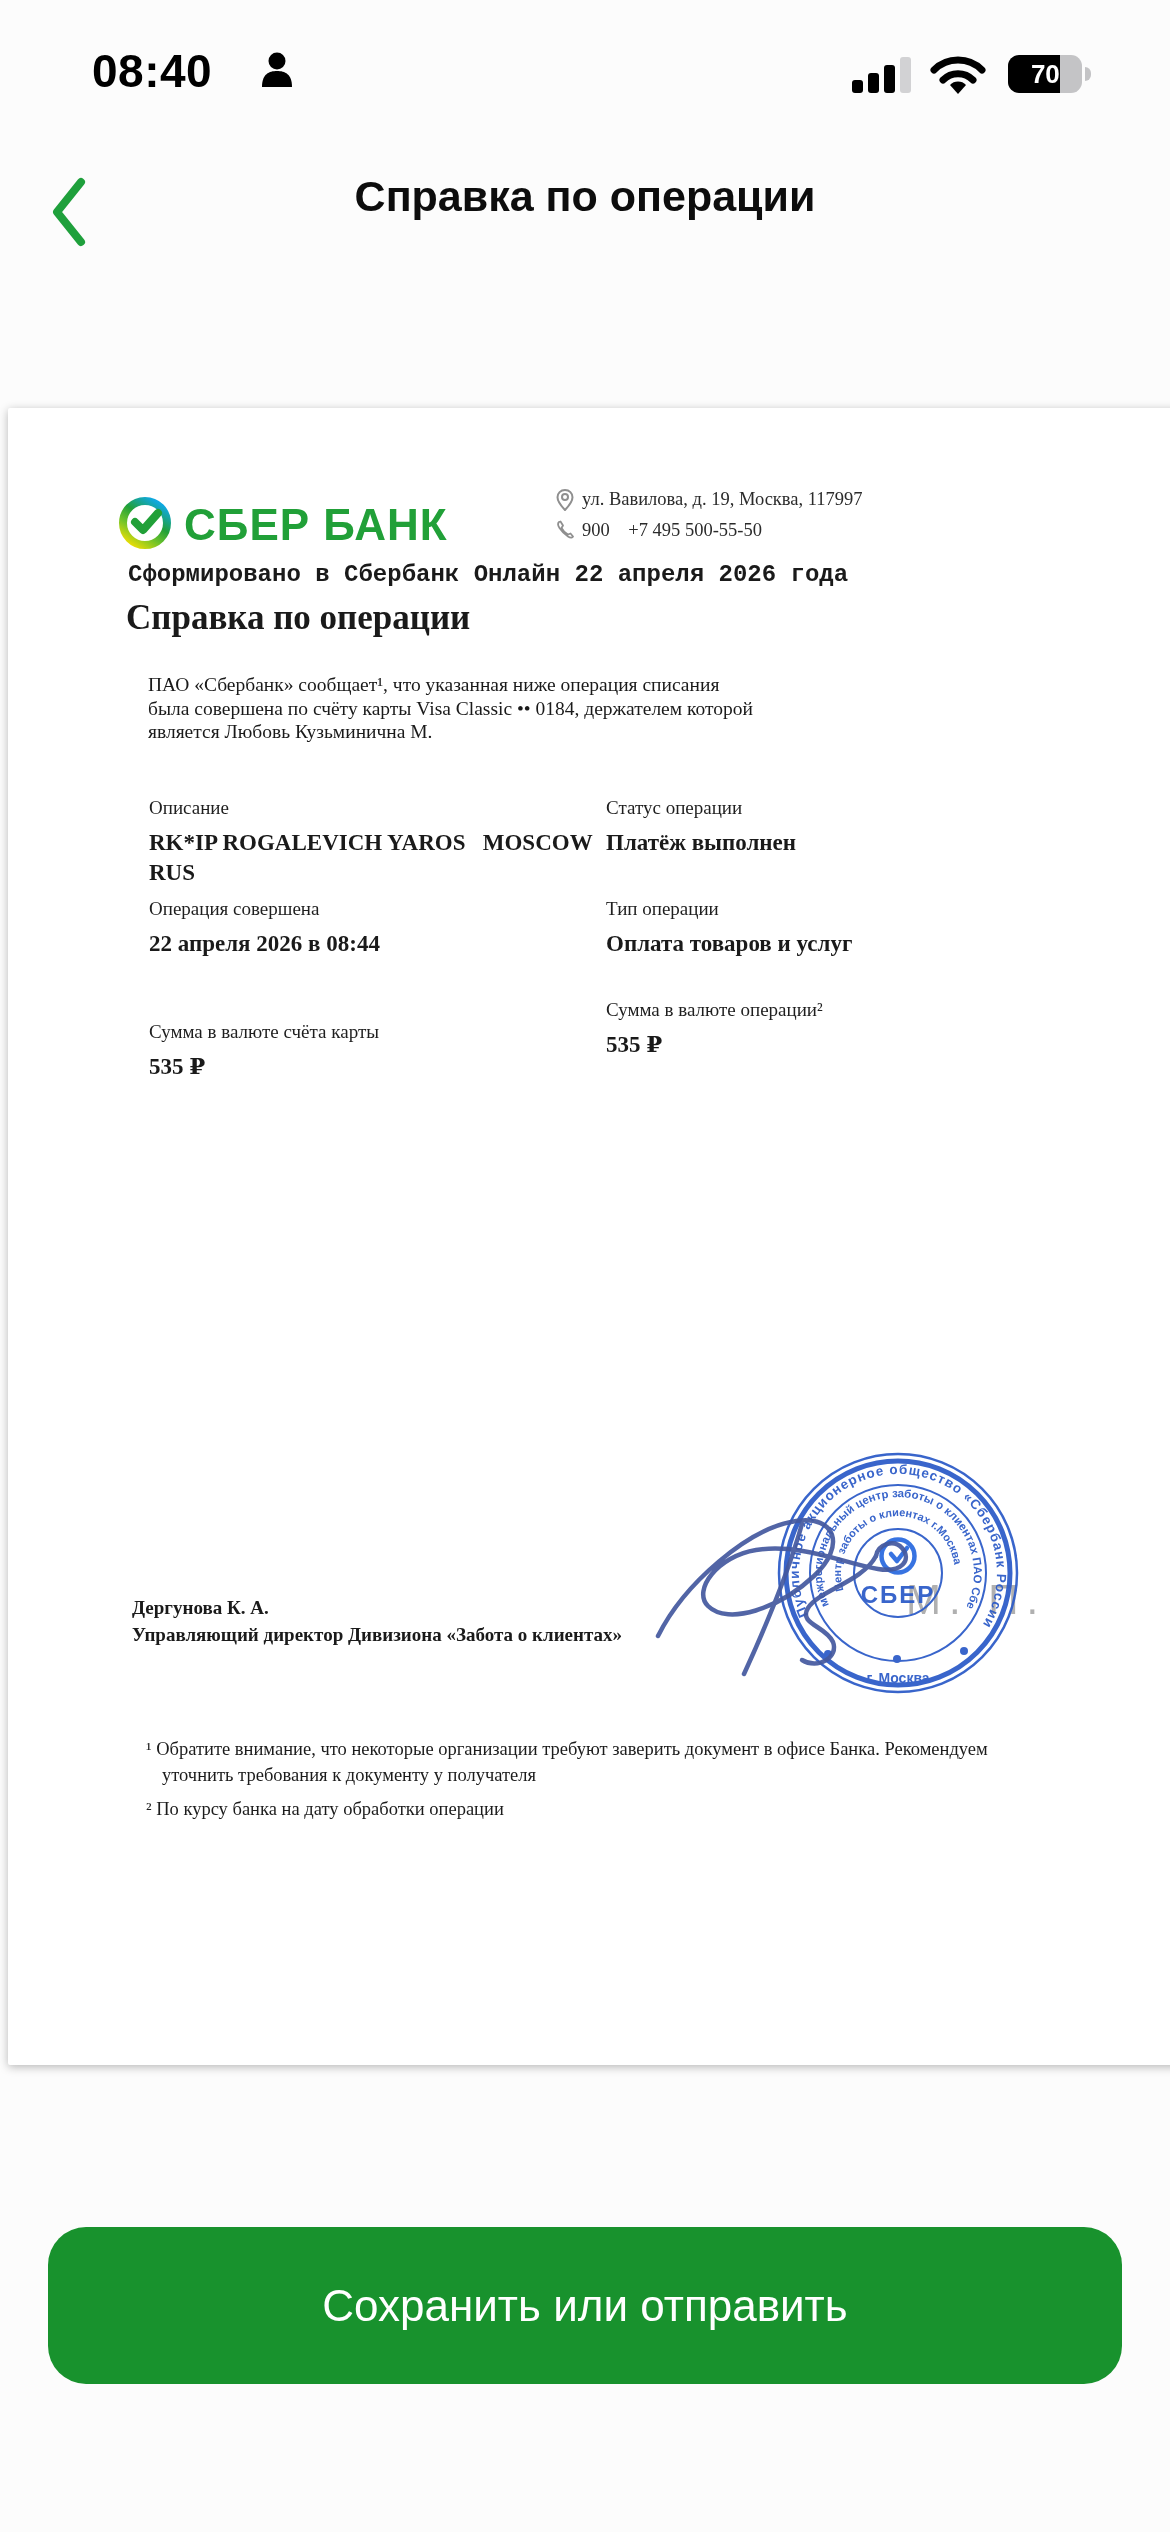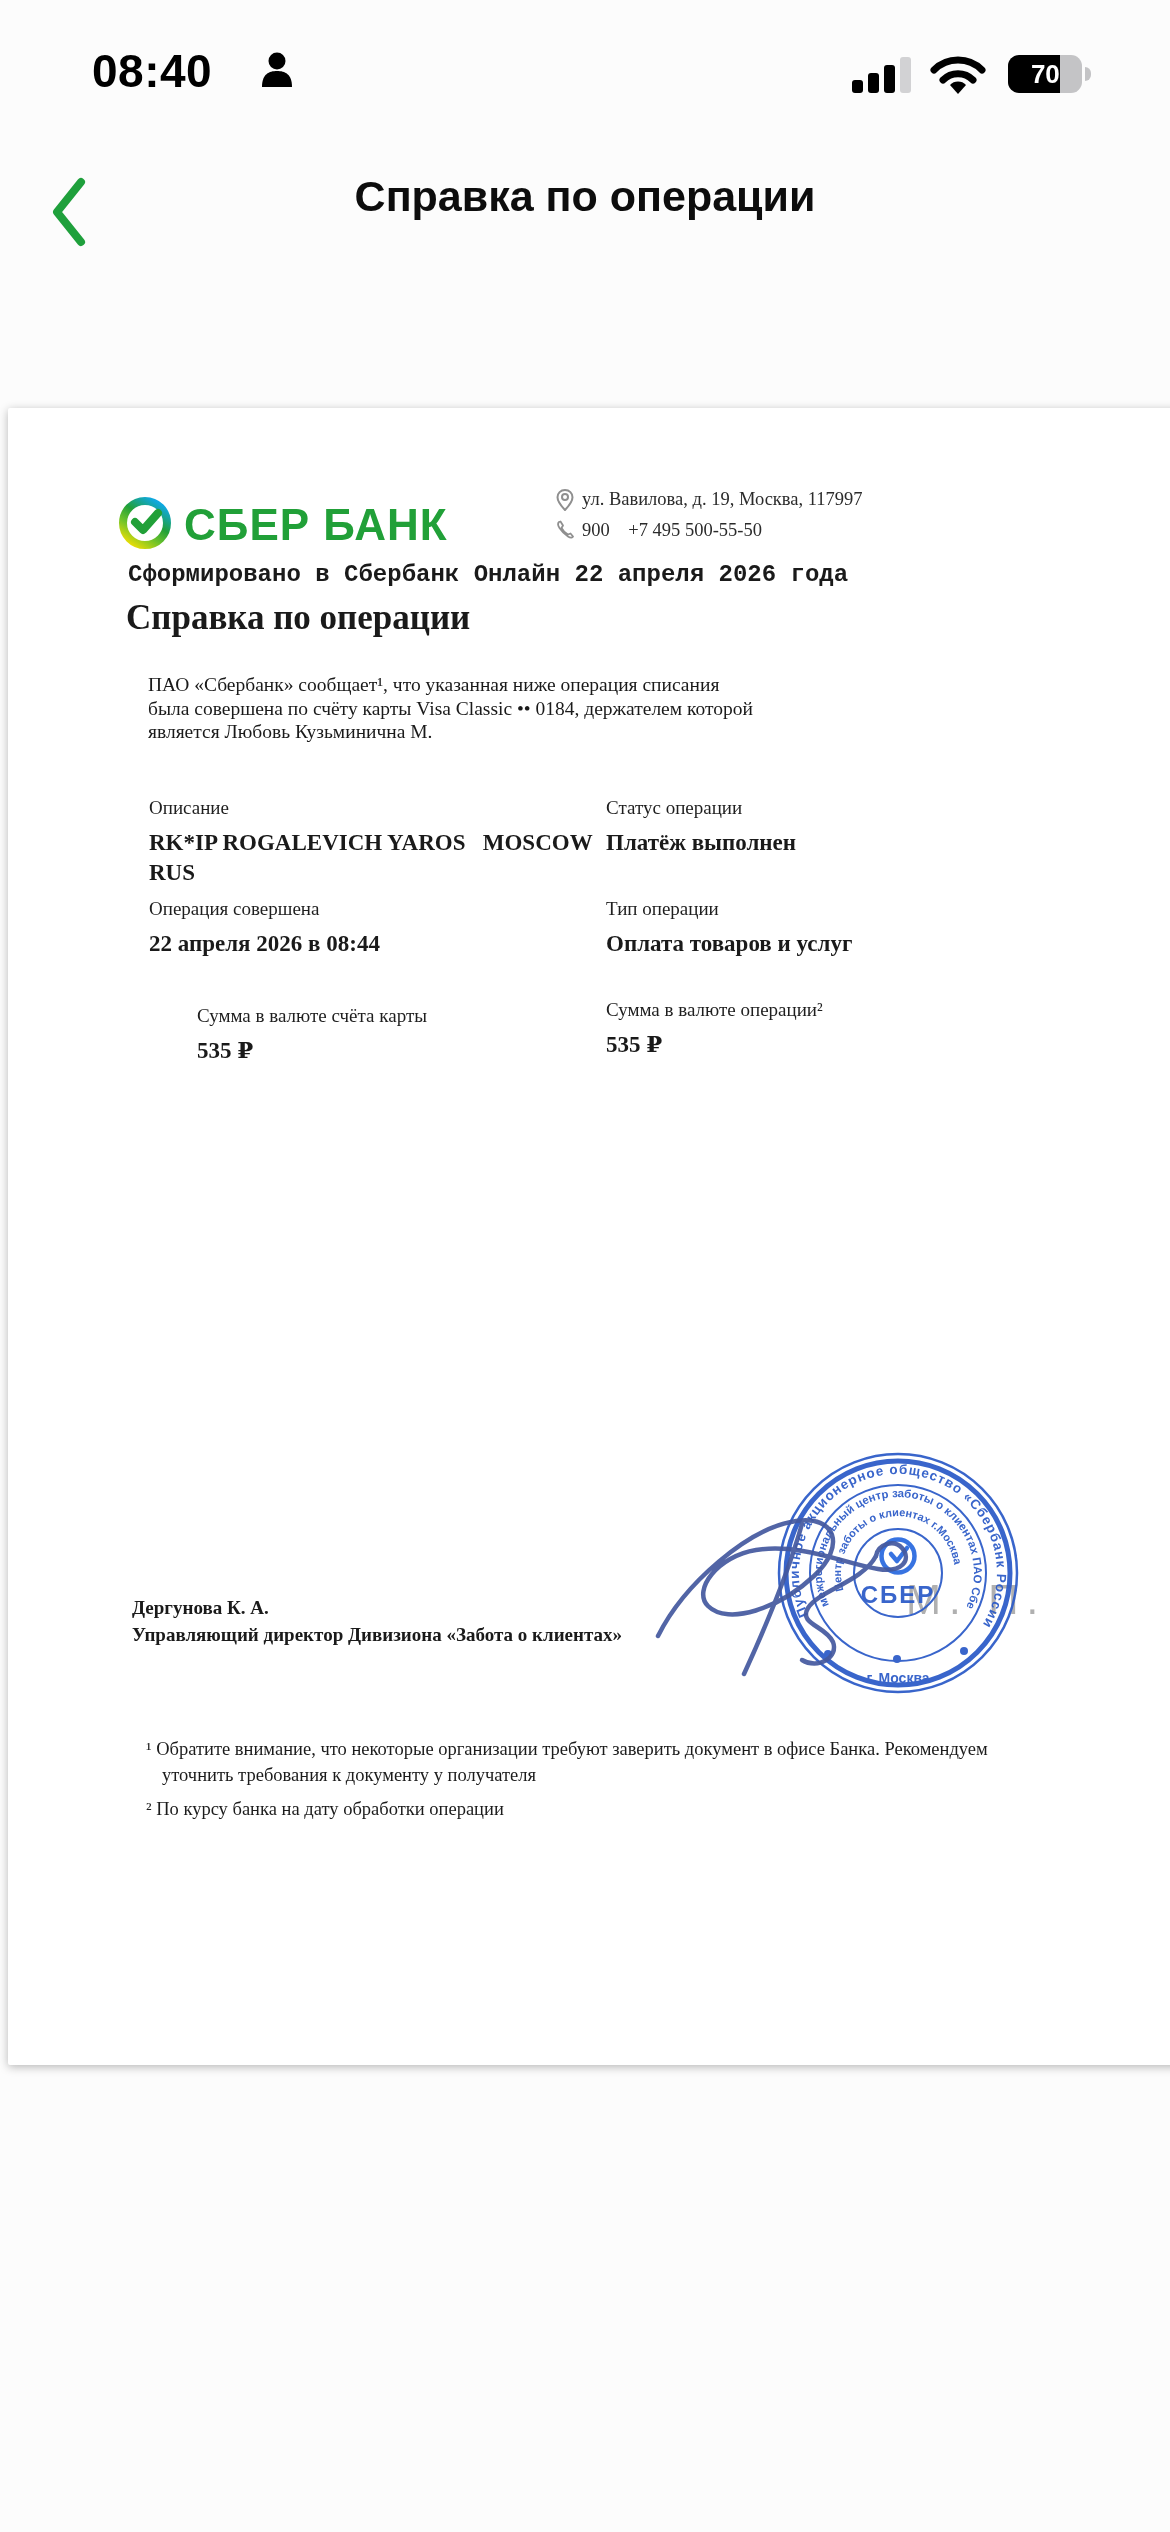--- a/index.html
+++ b/index.html
@@ -160,21 +160,21 @@
       <div class="f-value">Платёж выполнен</div>
     </div>
     <div class="cell" style="left:141px;top:489px;">
       <div class="f-label">Операция совершена</div>
       <div class="f-value">22 апреля 2026 в 08:44</div>
     </div>
     <div class="cell" style="left:598px;top:489px;">
       <div class="f-label">Тип операции</div>
       <div class="f-value">Оплата товаров и услуг</div>
     </div>
-    <div class="cell" style="left:141px;top:596px;margin-left:48px;">
+    <div class="cell" style="left:141px;top:612px;">
       <div class="f-label">Сумма в валюте счёта карты</div>
       <div class="f-value">535 ₽</div>
     </div>
     <div class="cell" style="left:598px;top:590px;">
       <div class="f-label">Сумма в валюте операции²</div>
       <div class="f-value">535 ₽</div>
     </div>
 
     <div class="mp">М. П.</div>
 
@@ -217,14 +217,15 @@
     <div class="sig-name">
       <div>Дергунова К. А.</div>
       <div>Управляющий директор Дивизиона «Забота о клиентах»</div>
     </div>
 
     <div class="fn fn1">¹  Обратите внимание, что некоторые организации требуют заверить документ в офисе Банка. Рекомендуем уточнить требования к документу у получателя</div>
     <div class="fn fn2">²  По курсу банка на дату обработки операции</div>
 
   </div>
 
+  <button class="action-btn">Сохранить или отправить</button>
 
 </div>
 
 </body></html>

